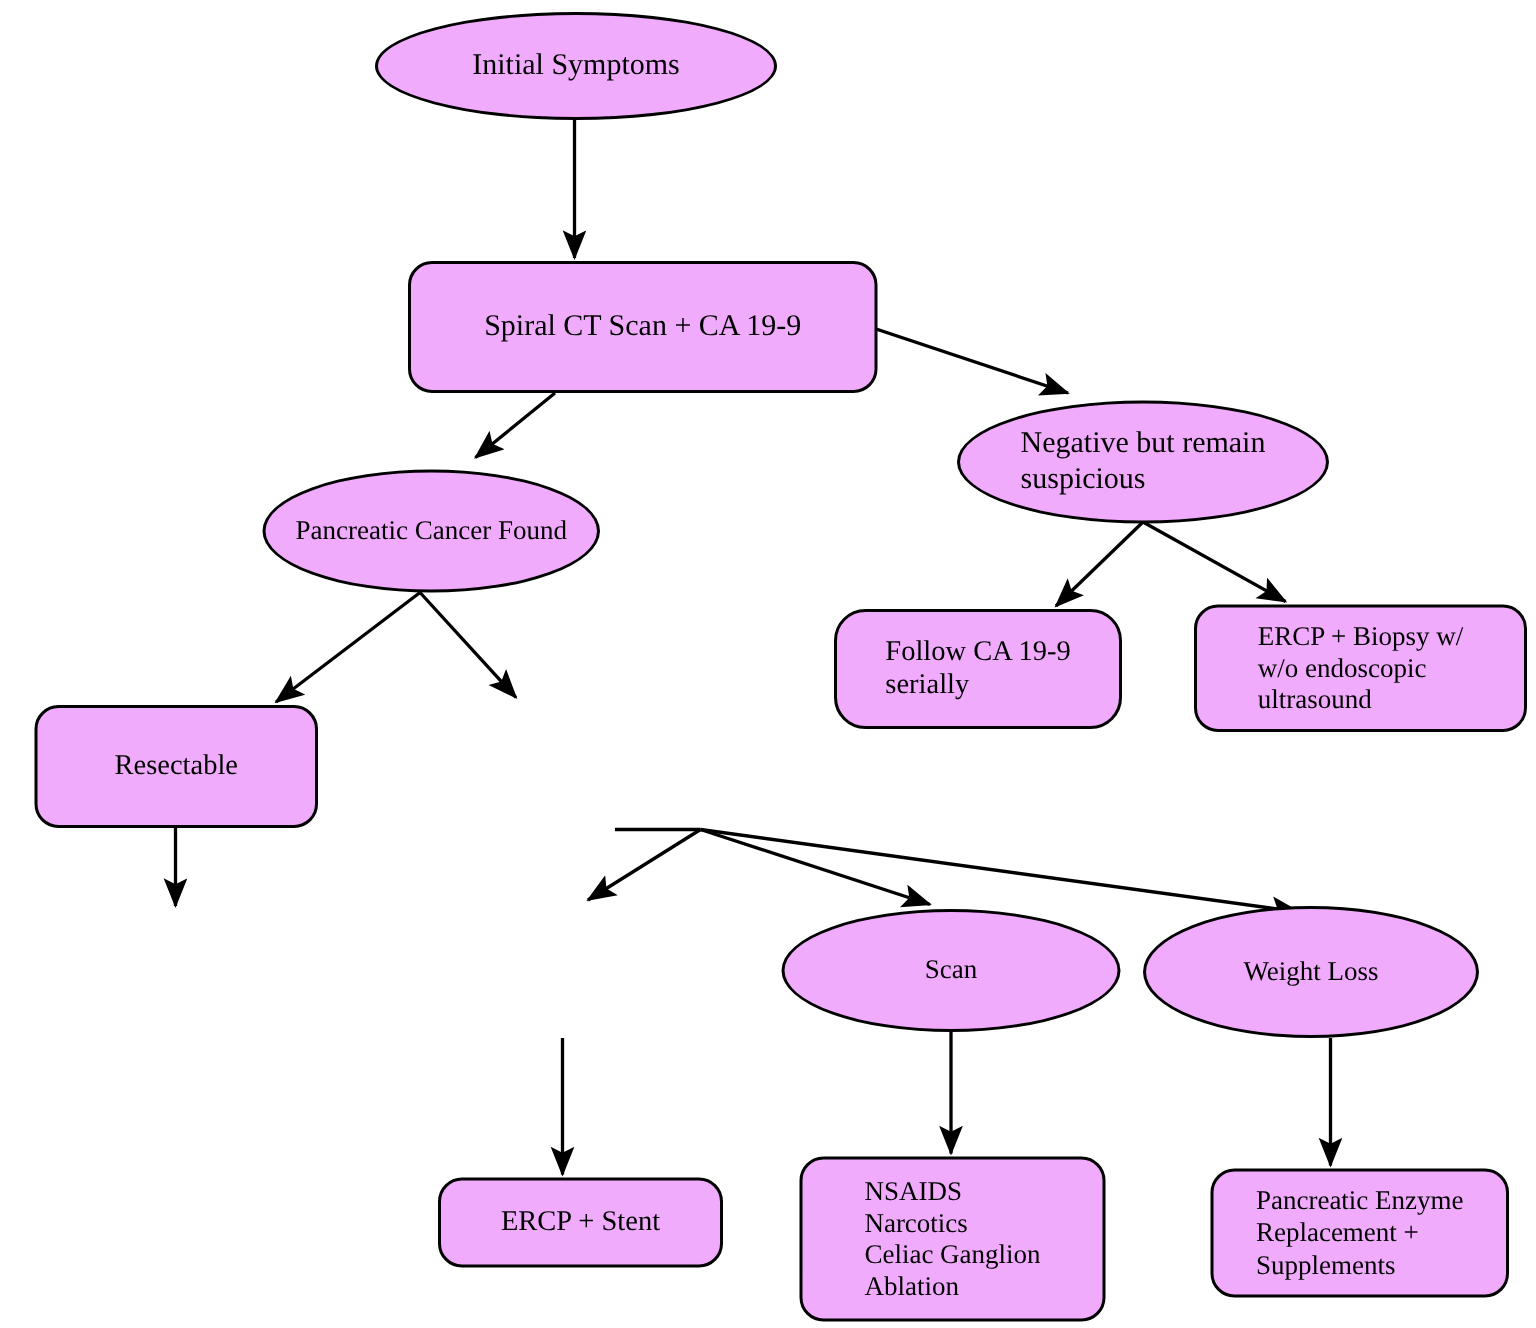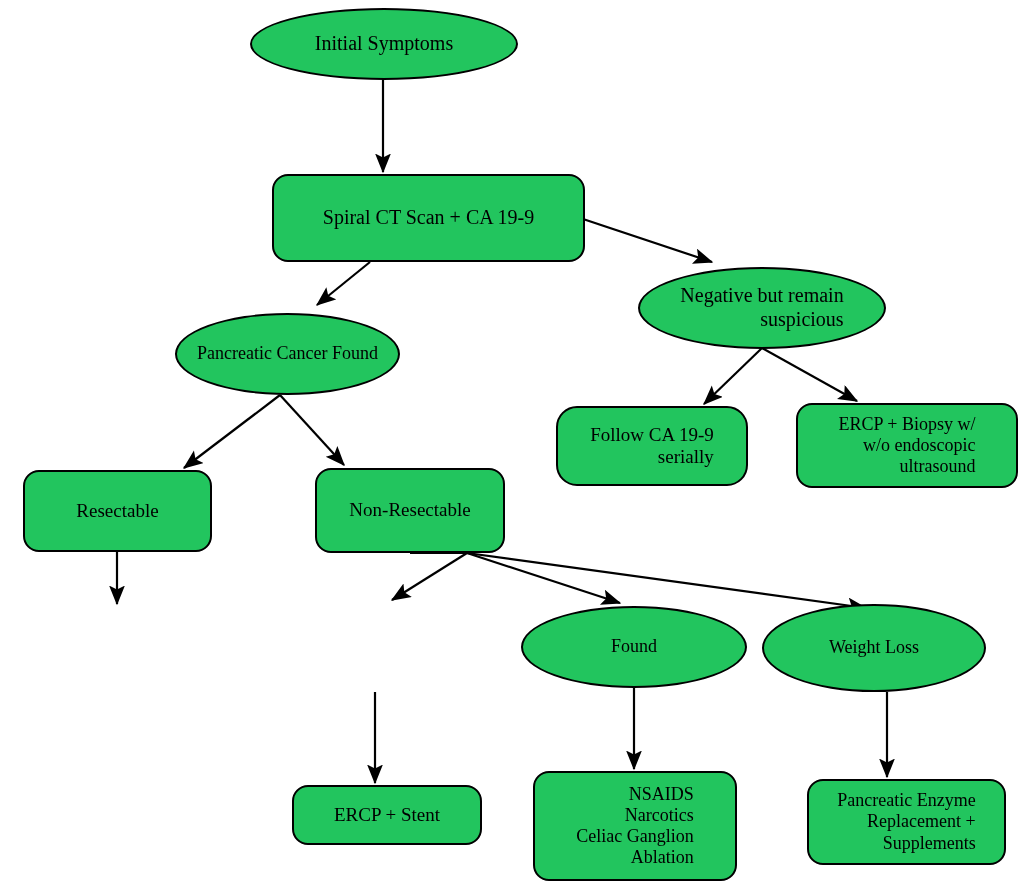--- a/index.html
+++ b/index.html
@@ -20,23 +20,23 @@
     left: 0; top: 0;
     width: 1024px;
     height: 885px;
     pointer-events: none;
   }
   .node {
     position: absolute;
     display: flex;
     align-items: center;
     justify-content: center;
-    text-align: right;
+    text-align: left;
     box-sizing: border-box;
-    background: #22c55e;
+    background: #f0abfc;
     border: 2px solid #000000;
     color: #000000;
     line-height: 1.18;
     z-index: 2;
   }
   .node.ellipse {
     border-radius: 50%;
   }
   .node.rrect {
     border-radius: 16px;
@@ -115,28 +115,25 @@
   </div>
 
   <div class="node ellipse" style="left:175px; top:313px; width:225px; height:82px; font-size:18px;">
     <span class="label">Pancreatic Cancer Found</span>
   </div>
 
   <div class="node rrect" style="left:23px; top:470px; width:189px; height:82px; font-size:19px;">
     <span class="label">Resectable</span>
   </div>
 
-  <div class="node rrect" style="left:315px; top:468px; width:190px; height:85px; font-size:19px;">
-    <span class="label">Non-Resectable</span>
-  </div>
 
 
 
   <div class="node ellipse" style="left:521px; top:606px; width:226px; height:82px; font-size:18px;">
-    <span class="label">Found</span>
+    <span class="label">Scan</span>
   </div>
 
   <div class="node ellipse" style="left:762px; top:604px; width:224px; height:88px; font-size:18px;">
     <span class="label">Weight Loss</span>
   </div>
 
   <div class="node rrect" style="left:292px; top:785px; width:190px; height:60px; font-size:19px;">
     <span class="label">ERCP + Stent</span>
   </div>
 

